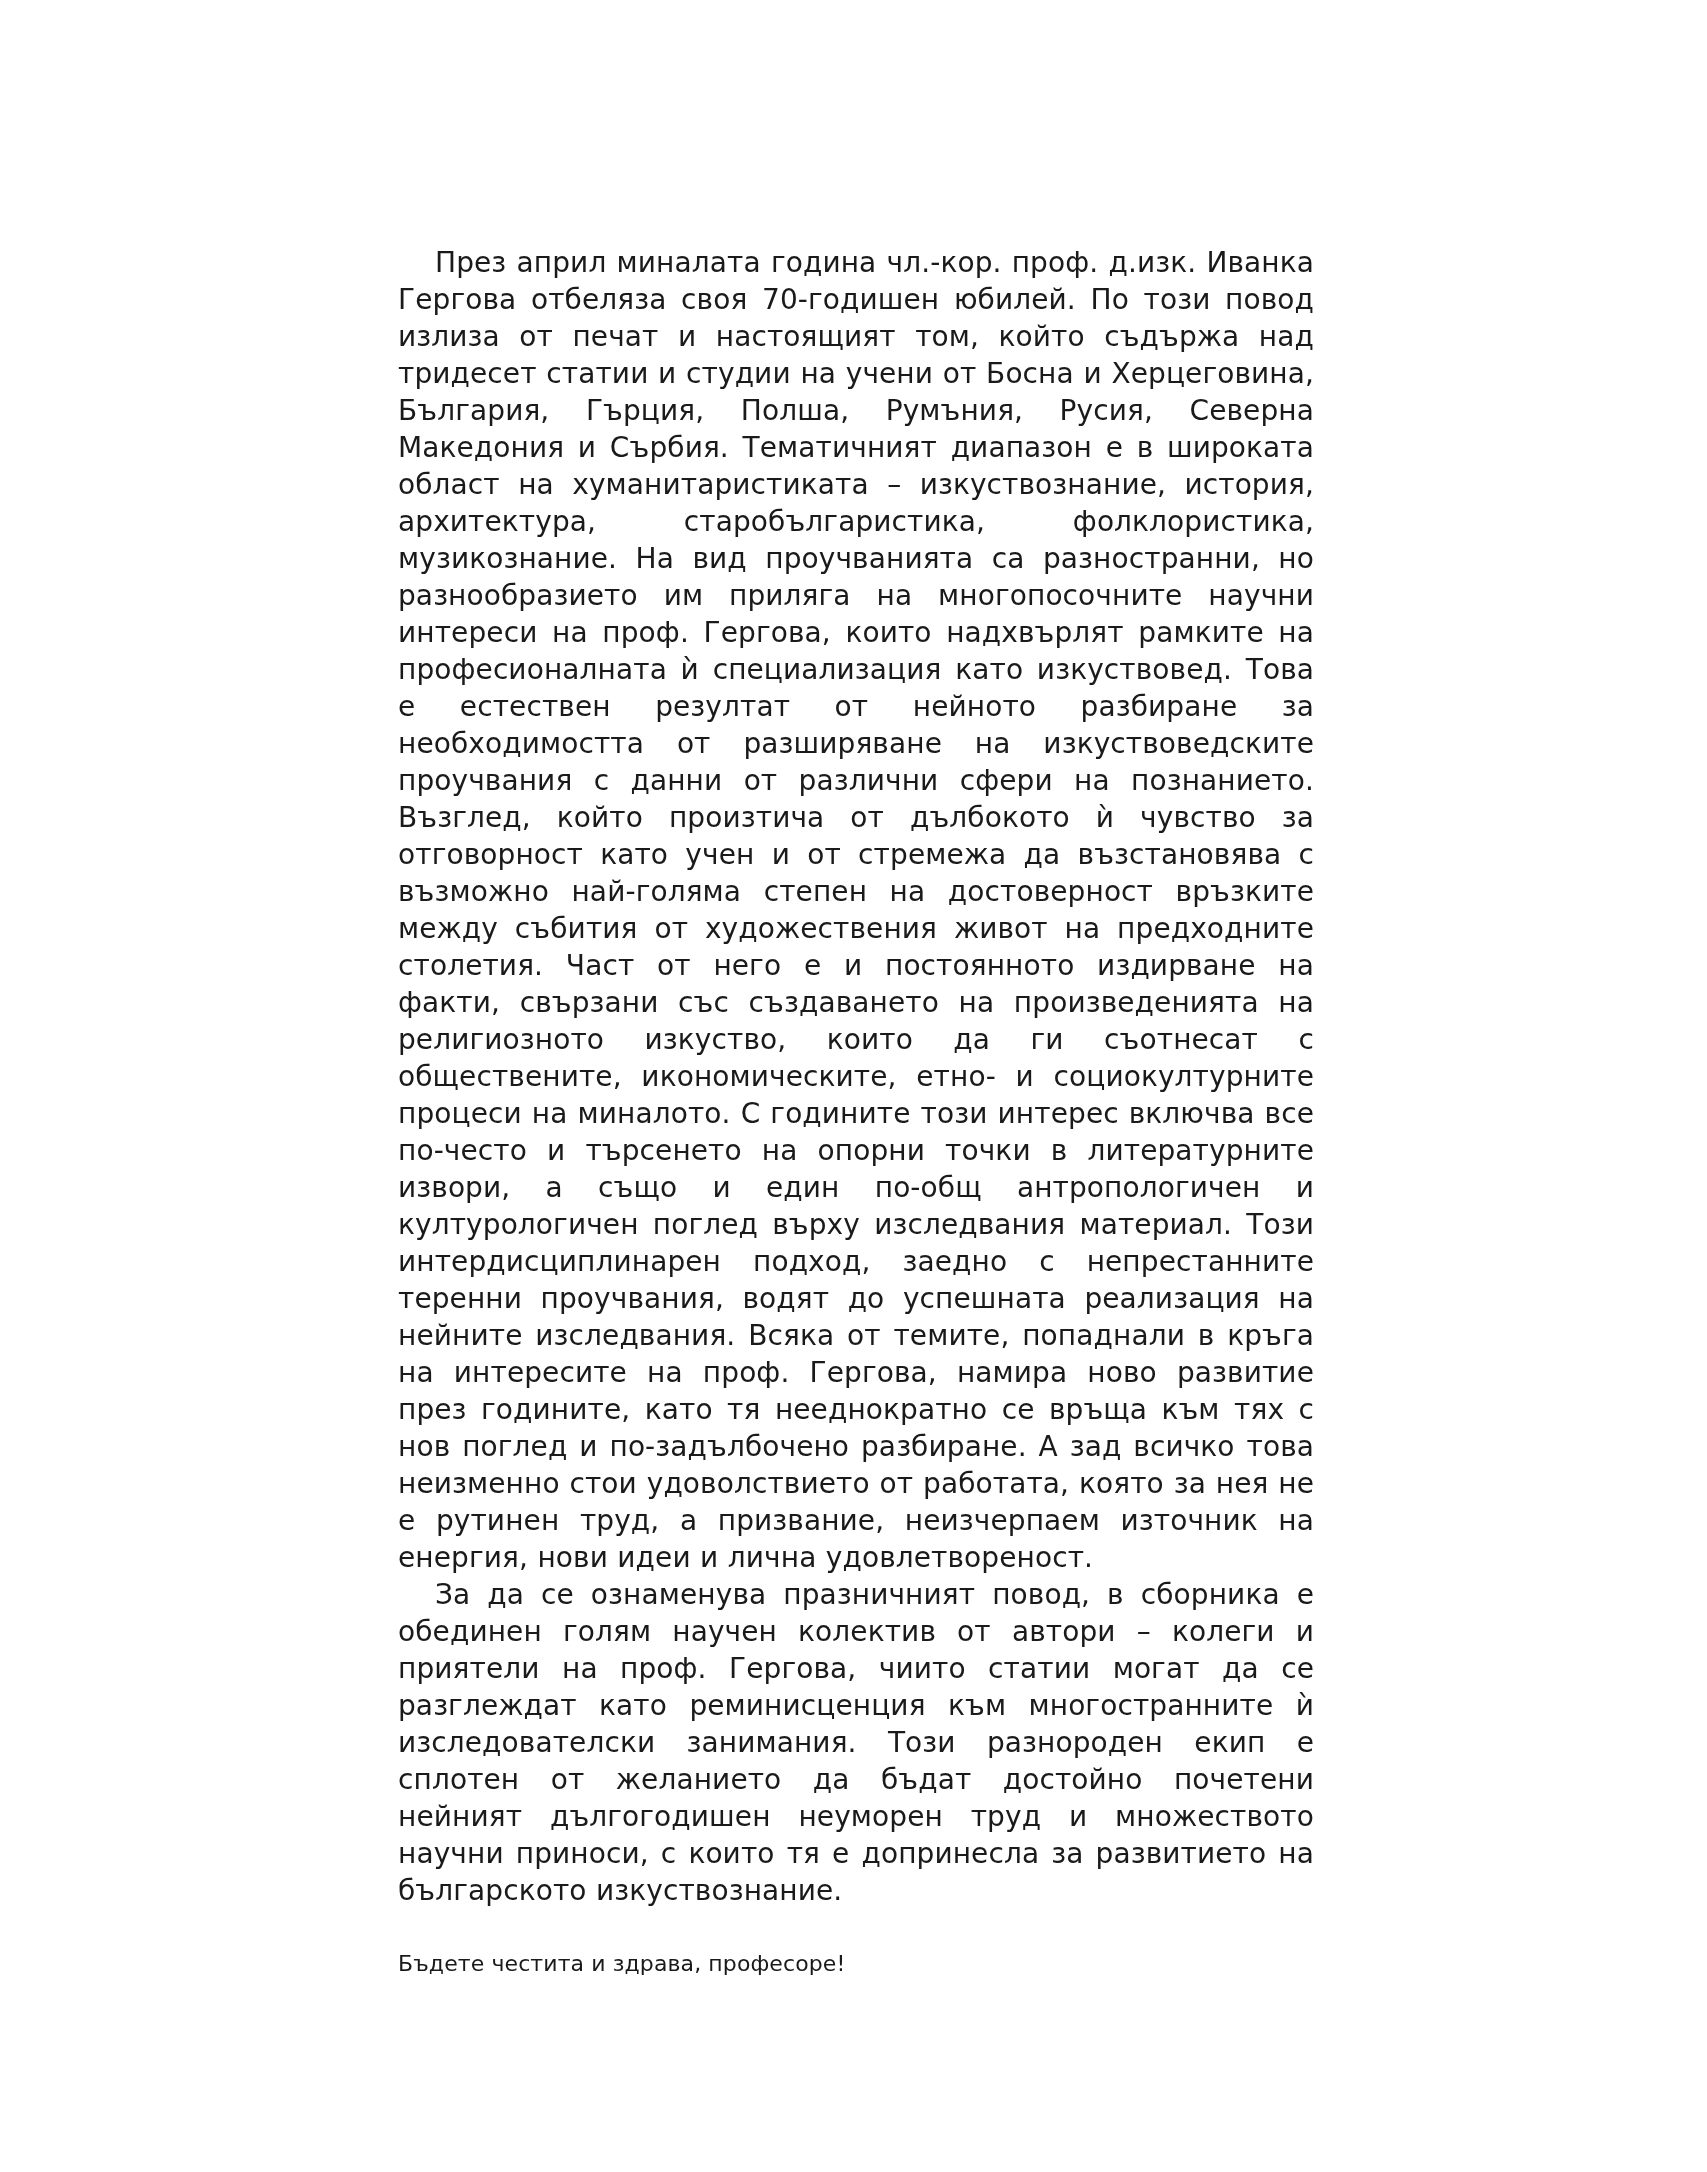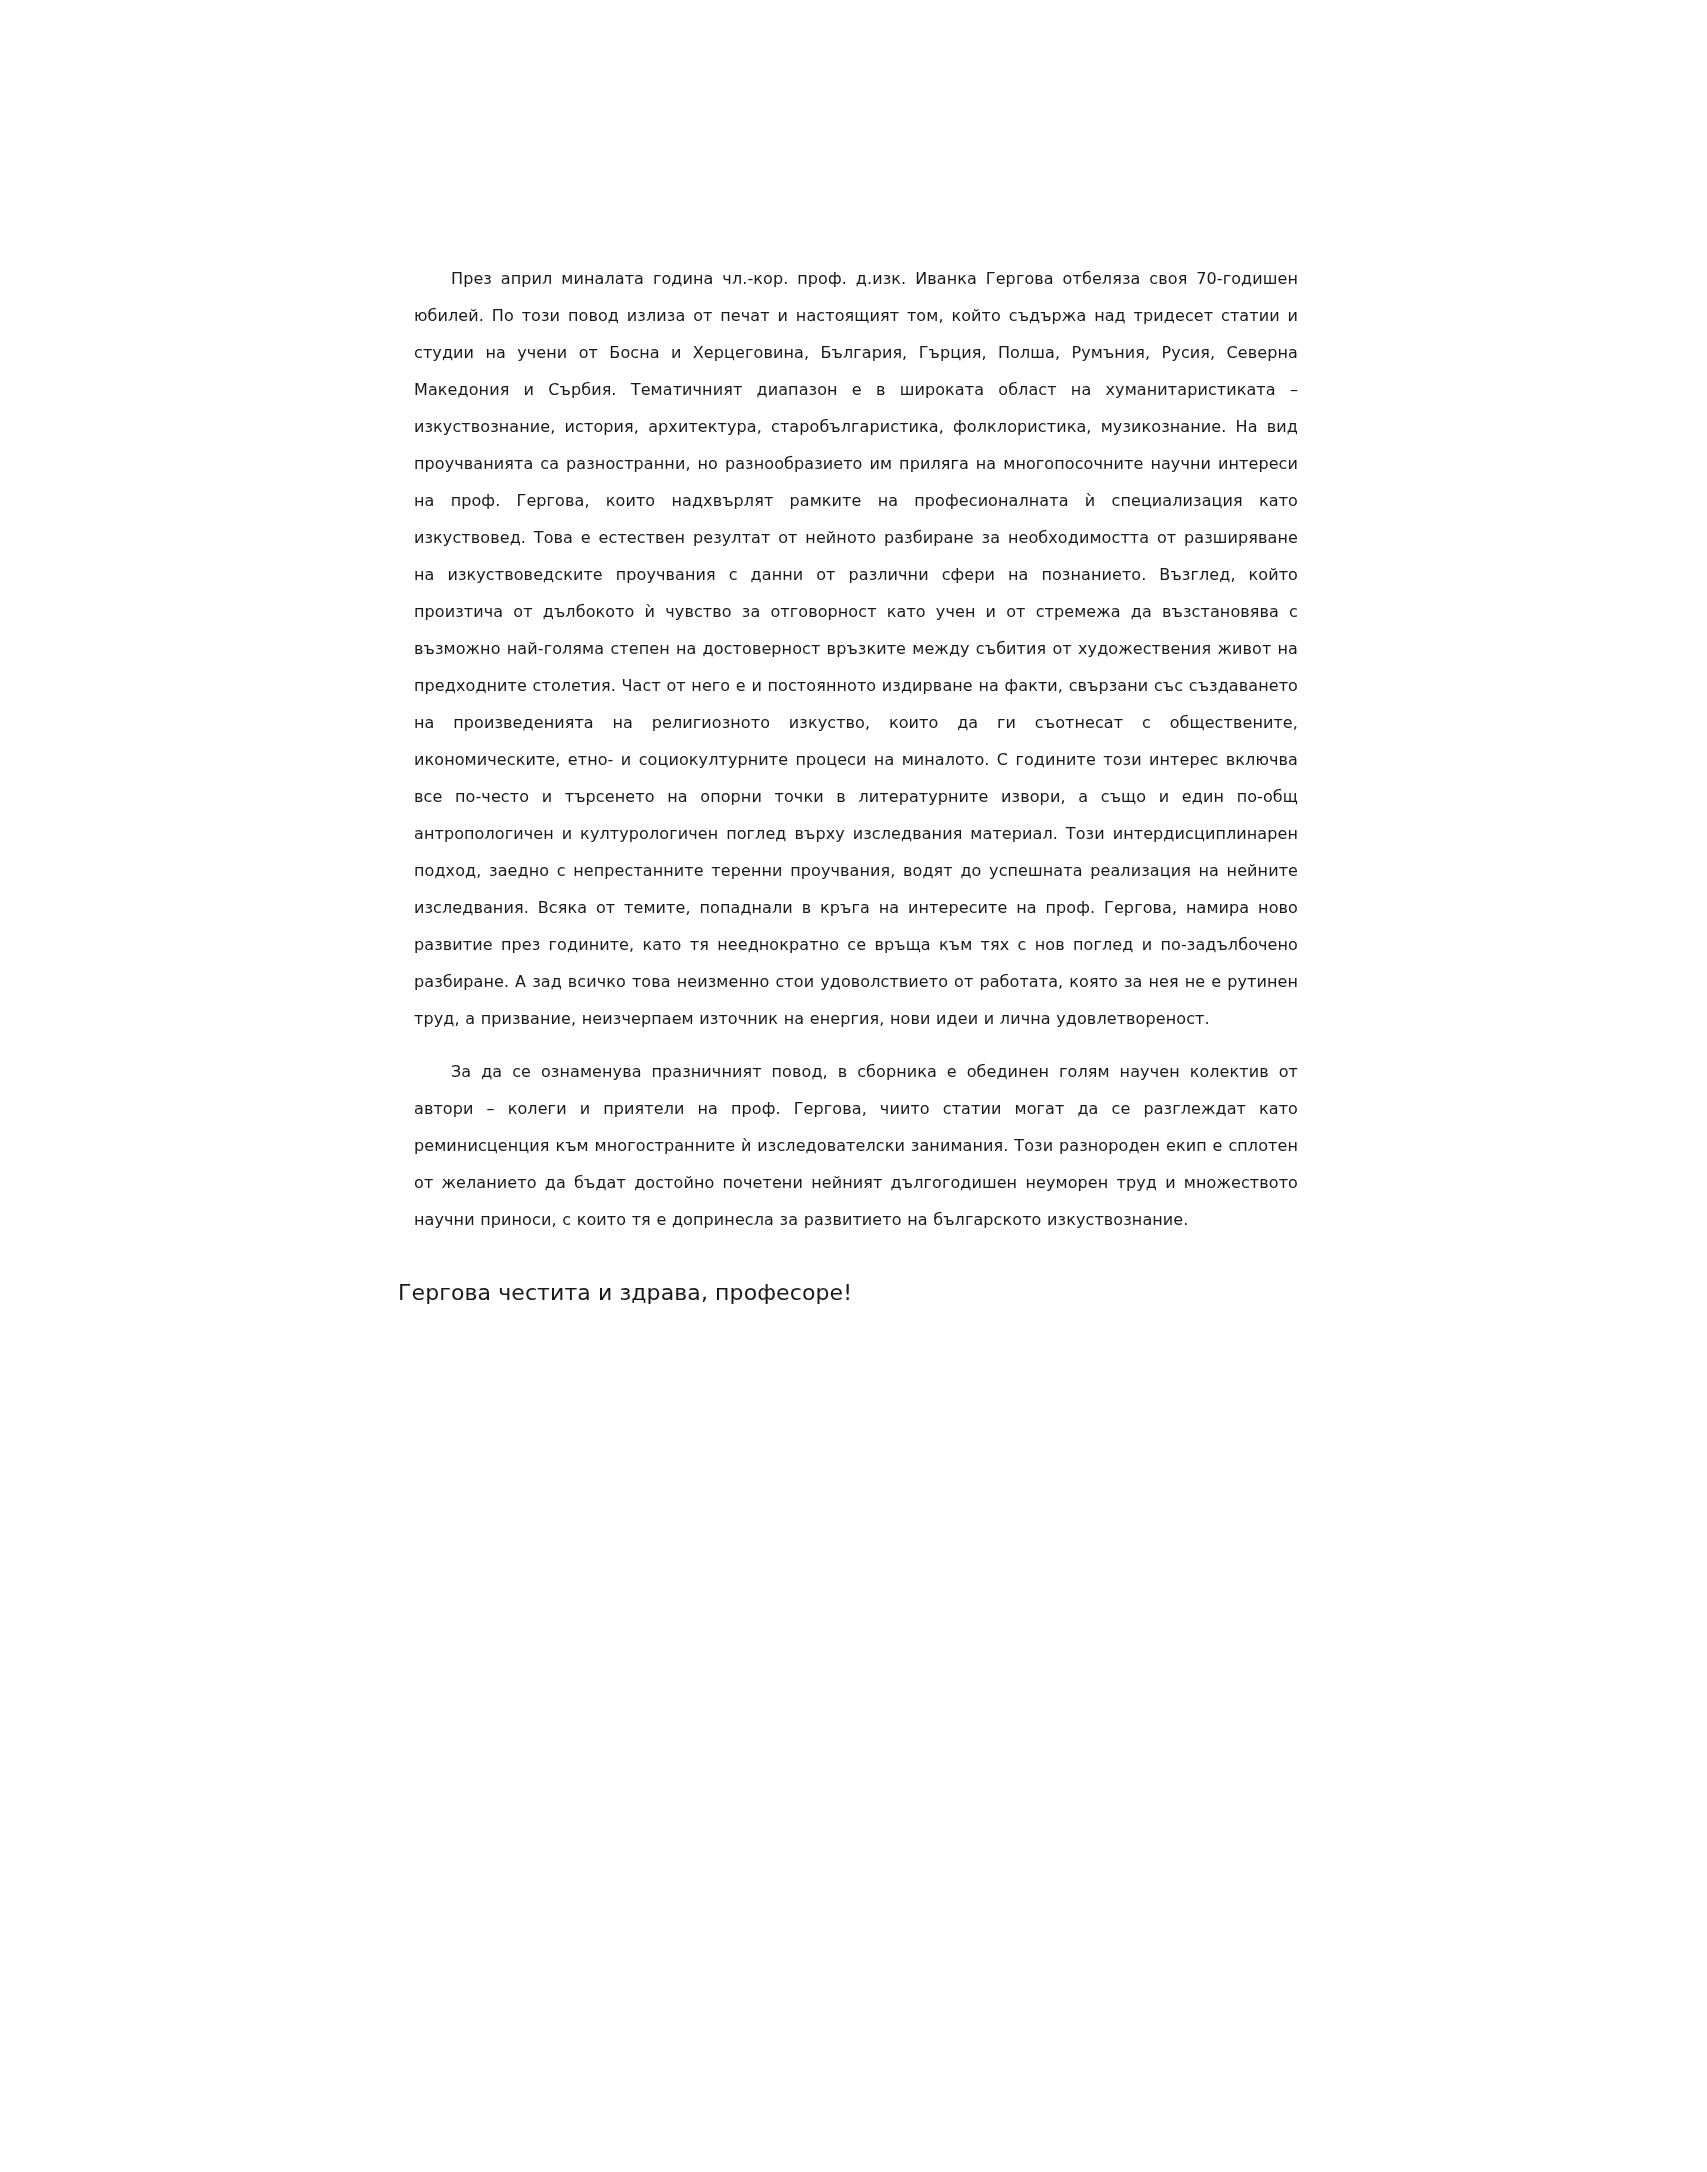--- a/index.html
+++ b/index.html
@@ -15,26 +15,26 @@
     overflow: hidden;
   }
   .text-block {
     position: absolute;
     left: 398px;
     top: 244px;
     width: 916px;
   }
   .para {
     font-family: "DejaVu Sans", sans-serif;
-    font-size: 16px;
+    font-size: 28px;
     line-height: 37px;
     color: #1a1a1a;
     text-align: justify;
     text-justify: inter-word;
-    margin: 16px;
+    margin: 0;
     letter-spacing: 0.1px;
     word-spacing: 0.4px;
   }
   .para.indented {
     text-indent: 37px;
   }
   .para + .para {
     margin-top: 0;
   }
   .closing {
@@ -48,16 +48,16 @@
     letter-spacing: 0.1px;
   }
 </style>
 </head>
 <body>
 
 <div class="page">
   <div class="text-block">
     <p class="para indented">През април миналата година чл.-кор. проф. д.изк. Иванка Гергова отбеляза своя 70-годишен юбилей. По този повод излиза от печат и настоящият том, който съдържа над тридесет статии и студии на учени от Босна и Херцеговина, България, Гърция, Полша, Румъния, Русия, Северна Македония и Сърбия. Тематичният диапазон е в широката област на хуманитаристиката – изкуствознание, история, архитектура, старобългаристика, фолклористика, музикознание. На вид проучванията са разностранни, но разнообразието им приляга на многопосочните научни интереси на проф. Гергова, които надхвърлят рамките на професионалната ѝ специализация като изкуствовед. Това е естествен резултат от нейното разбиране за необходимостта от разширяване на изкуствоведските проучвания с данни от различни сфери на познанието. Възглед, който произтича от дълбокото ѝ чувство за отговорност като учен и от стремежа да възстановява с възможно най-голяма степен на достоверност връзките между събития от художествения живот на предходните столетия. Част от него е и постоянното издирване на факти, свързани със създаването на произведенията на религиозното изкуство, които да ги съотнесат с обществените, икономическите, етно- и социокултурните процеси на миналото. С годините този интерес включва все по-често и търсенето на опорни точки в литературните извори, а също и един по-общ антропологичен и културологичен поглед върху изследвания материал. Този интердисциплинарен подход, заедно с непрестанните теренни проучвания, водят до успешната реализация на нейните изследвания. Всяка от темите, попаднали в кръга на интересите на проф. Гергова, намира ново развитие през годините, като тя нееднократно се връща към тях с нов поглед и по-задълбочено разбиране. А зад всичко това неизменно стои удоволствието от работата, която за нея не е рутинен труд, а призвание, неизчерпаем източник на енергия, нови идеи и лична удовлетвореност.</p>
     <p class="para indented">За да се ознаменува празничният повод, в сборника е обединен голям научен колектив от автори – колеги и приятели на проф. Гергова, чиито статии могат да се разглеждат като реминисценция към многостранните ѝ изследователски занимания. Този разнороден екип е сплотен от желанието да бъдат достойно почетени нейният дългогодишен неуморен труд и множеството научни приноси, с които тя е допринесла за развитието на българското изкуствознание.</p>
-    <p class="closing">Гергова честита и здрава, професоре!</p>
+    <p class="closing">Бъдете честита и здрава, професоре!</p>
   </div>
 </div>
 
 
 </body></html>

